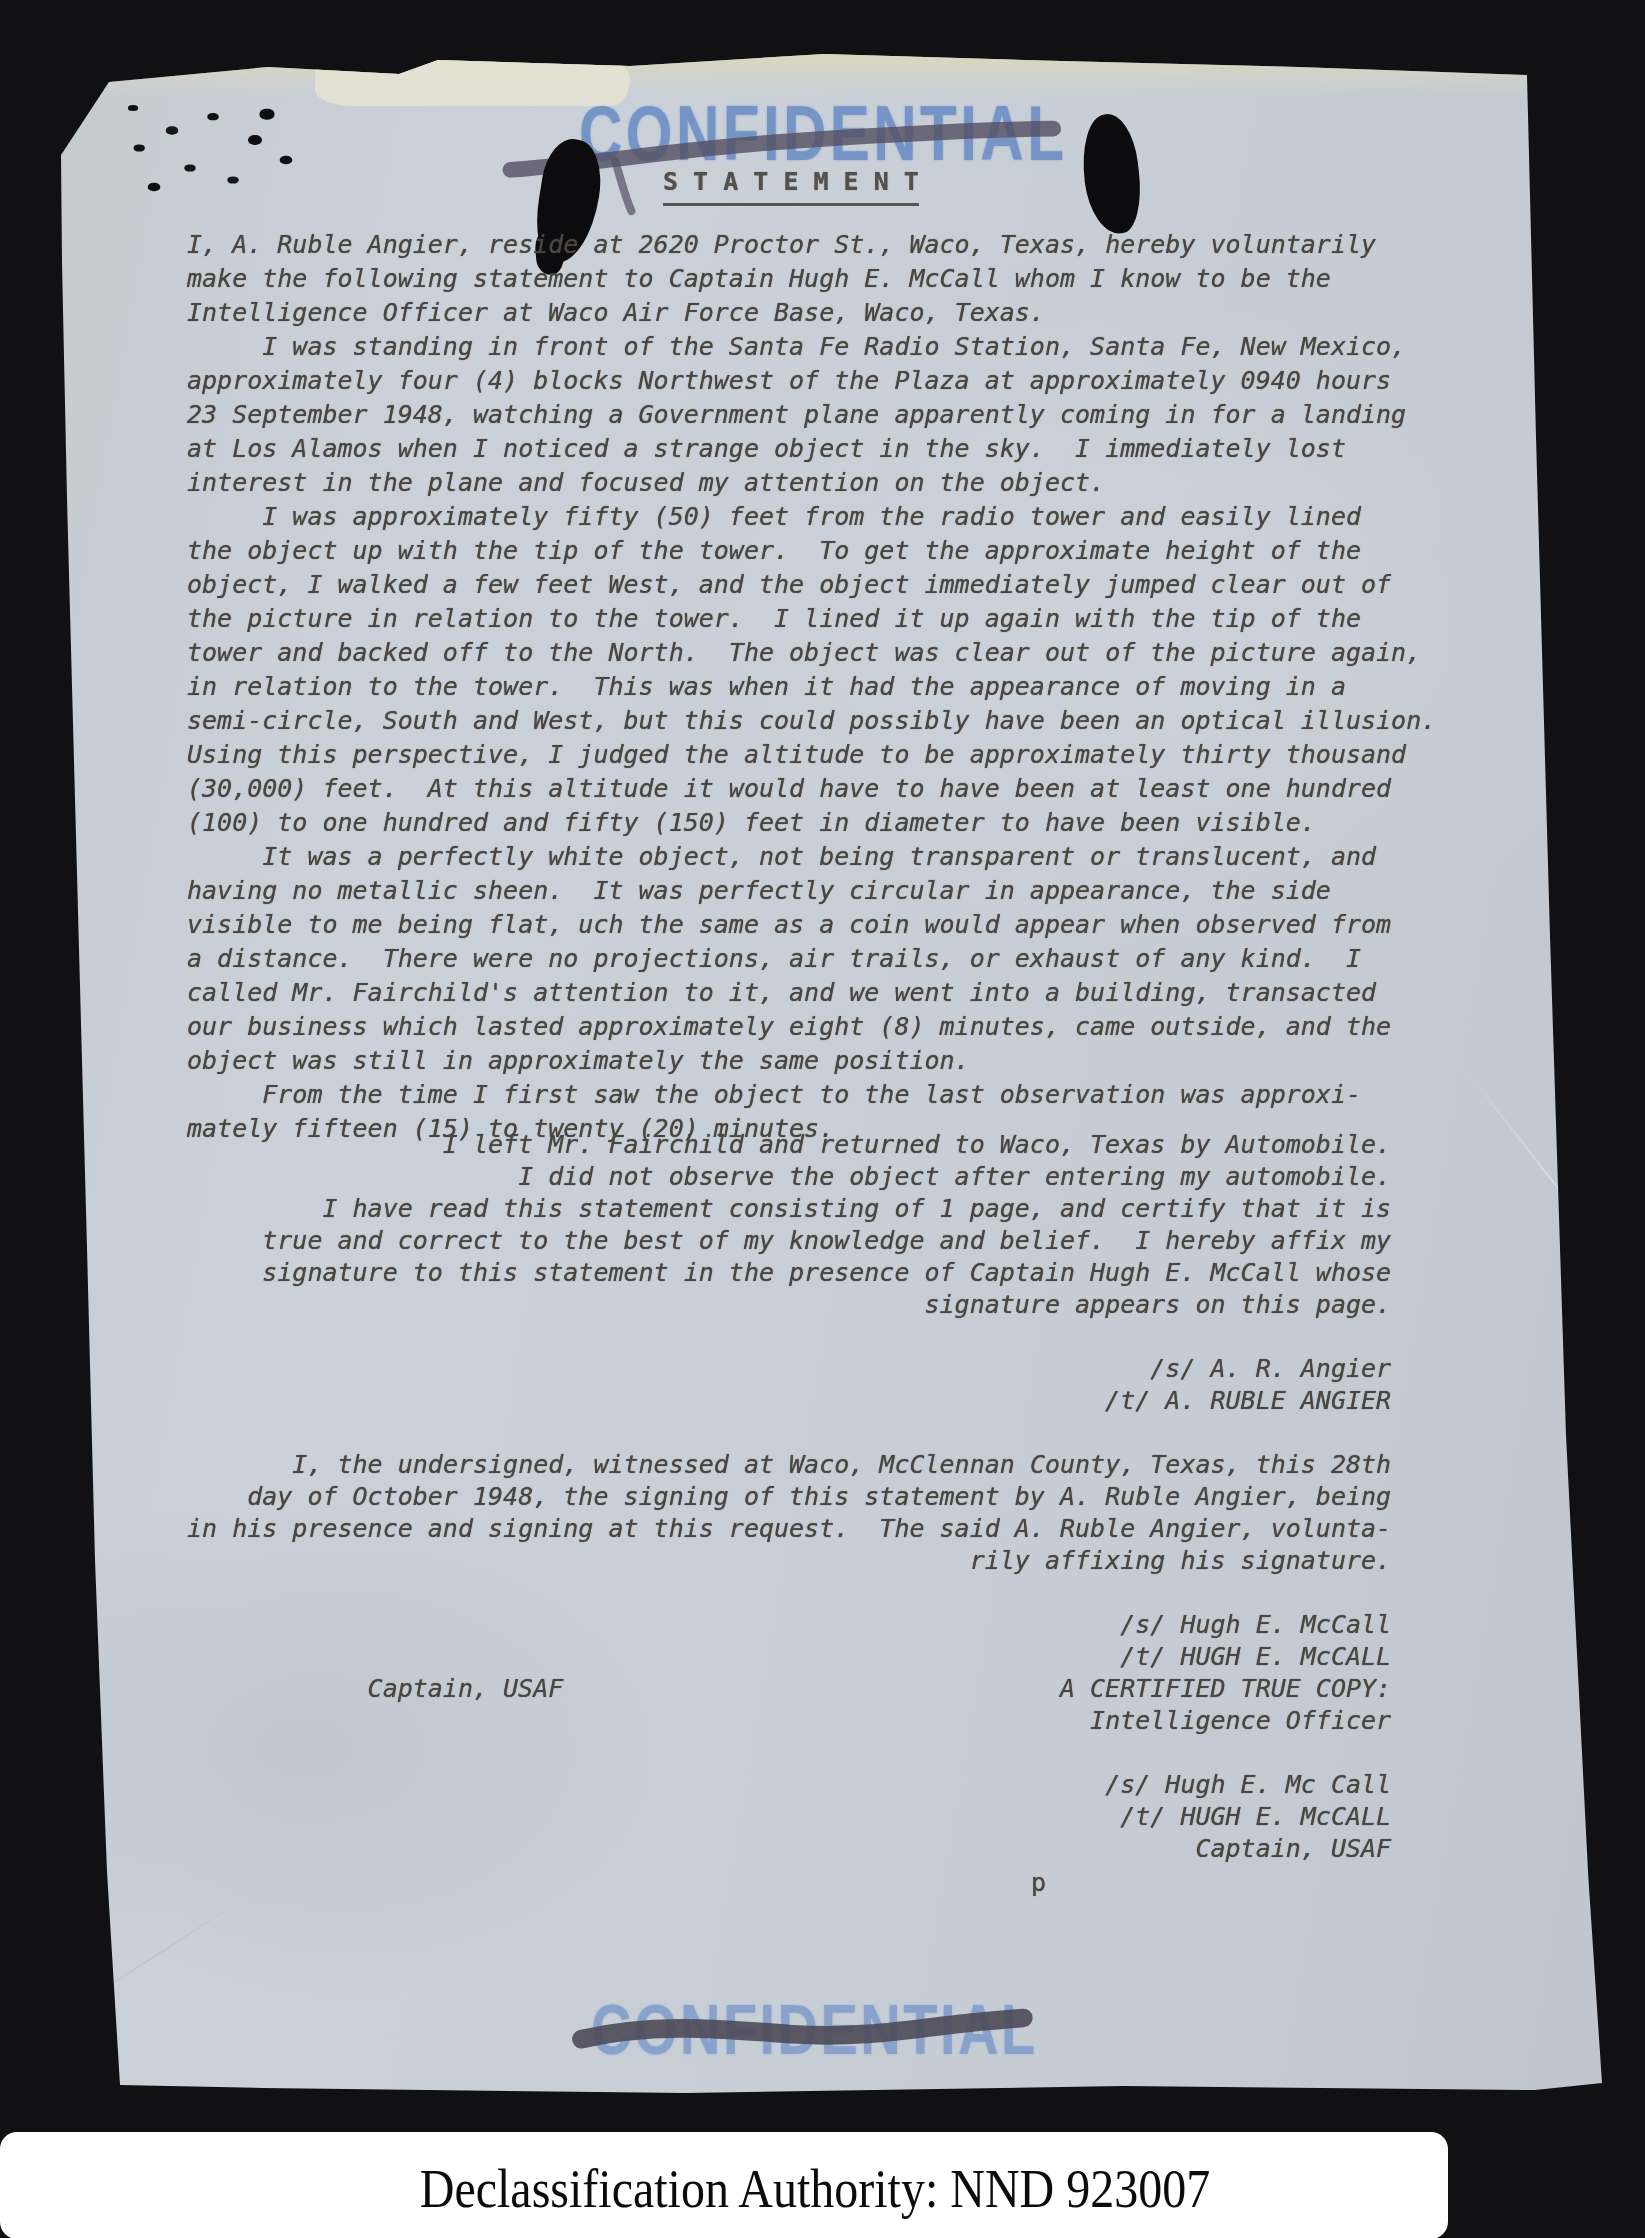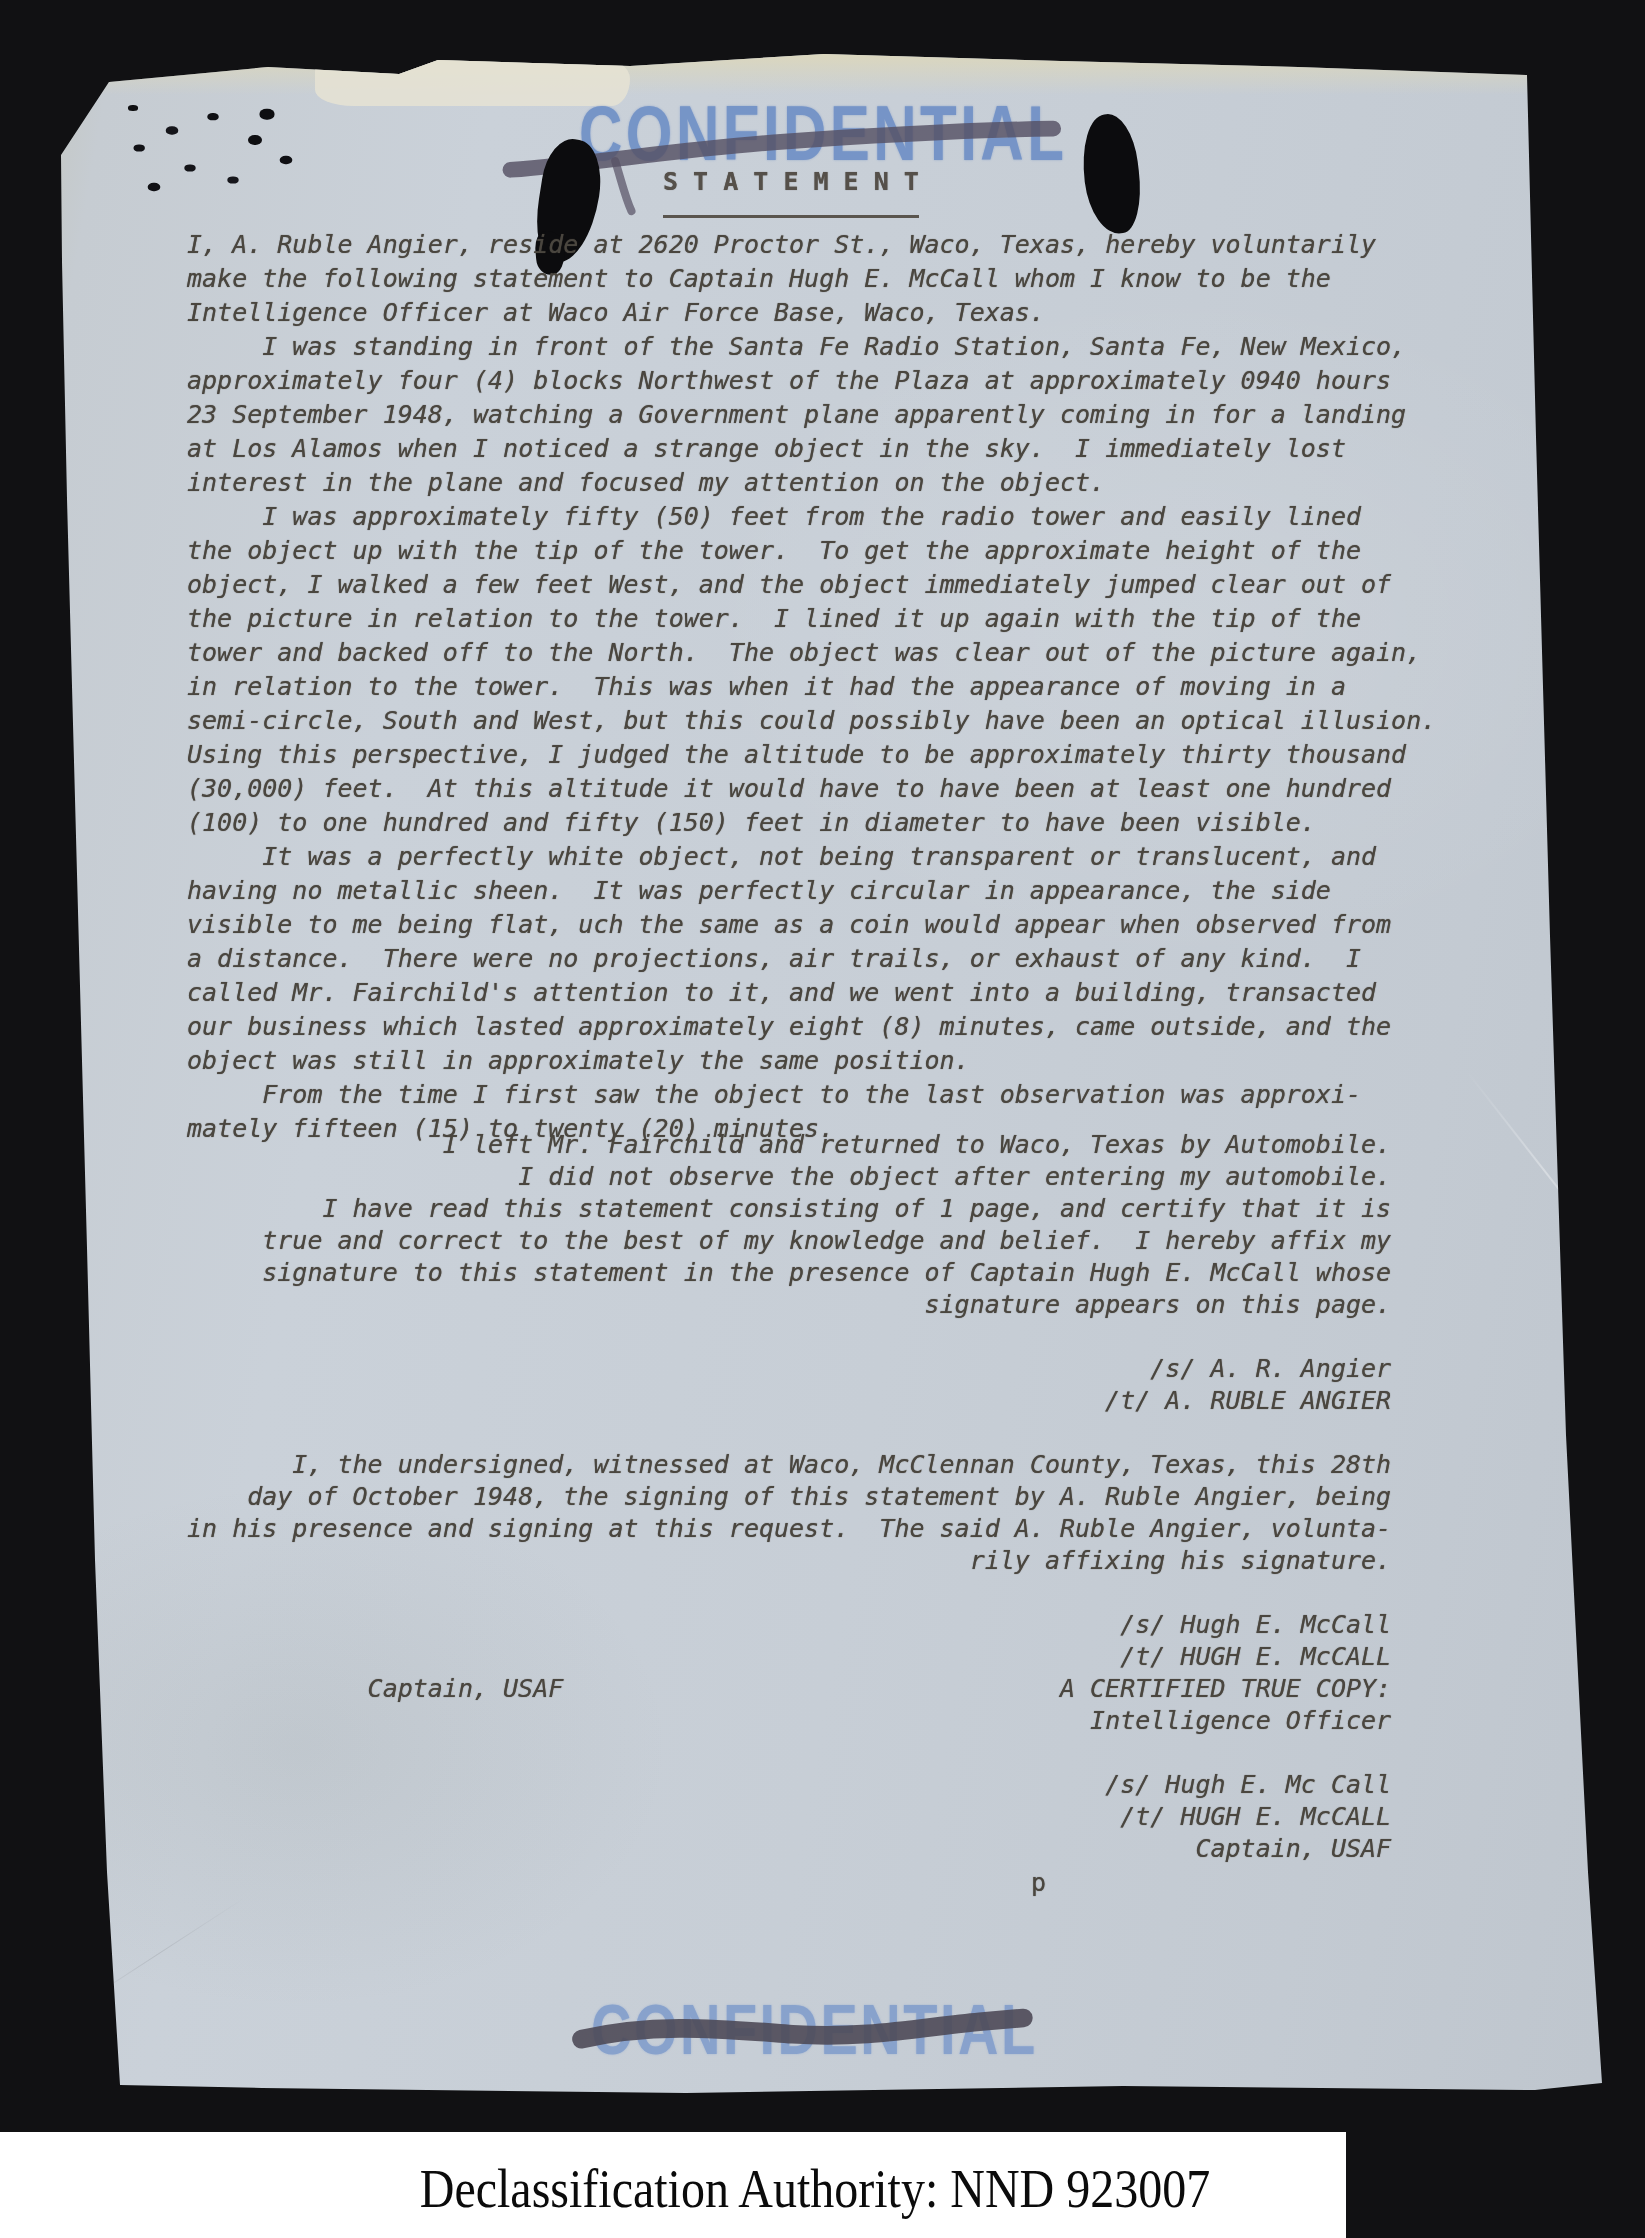--- a/index.html
+++ b/index.html
@@ -55,31 +55,31 @@
     overflow:hidden;transform:rotate(-.6deg);opacity:.8;}
   .stamp-remnant-clip .stamp-frag{position:absolute;left:0;top:-36px;font-size:64px;
     letter-spacing:3.7px;transform:scaleX(.8);color:#5d82bd;text-shadow:0 0 1.9px rgba(110,140,190,.7);}
 
   .strikes{position:absolute;inset:0;pointer-events:none;}
 
   
   .statement-title{position:absolute;left:663px;top:167px;
     font-size:25px;font-weight:bold;color:#55504a;white-space:pre;
     text-shadow:0 0 0.9px rgba(80,75,68,.9);
-    border-bottom:3.1px solid #5a554e;padding-bottom:19px;}
+    border-bottom:3.1px solid #5a554e;padding-bottom:7px;}
   pre.typed{position:absolute;left:187px;margin:0;white-space:pre;
     font-family:"DejaVu Sans Mono","Liberation Mono",monospace;font-size:25px;
     color:#4a463f;text-shadow:0 0 1px rgba(74,70,63,.85);font-style:italic;}
   .typed-a{top:228px;line-height:34px;}
   .typed-b{top:1129px;line-height:32px;text-align:right;}
   .dropped-char{position:absolute;left:1031px;top:1868px;font-size:25px;color:#4a463f;
     text-shadow:0 0 1px rgba(74,70,63,.85);}
 
   
-  .declass-bar{position:absolute;left:0;top:2132px;width:1346px;height:107px;background:#ffffff;}
+  .declass-bar{position:absolute;left:0;top:2132px;width:1448px;height:107px;background:#ffffff;border-radius:17px;}
   .declass-text{position:absolute;left:815px;top:24px;transform:translateX(-50%) scale(.96,1.1);
     transform-origin:center top;font-family:"Liberation Serif","DejaVu Serif",serif;
     font-size:50px;color:#0b0b0b;white-space:nowrap;}
 </style>
 </head>
 <body>
 
 <div class="scene">
 
   <div class="paper">

